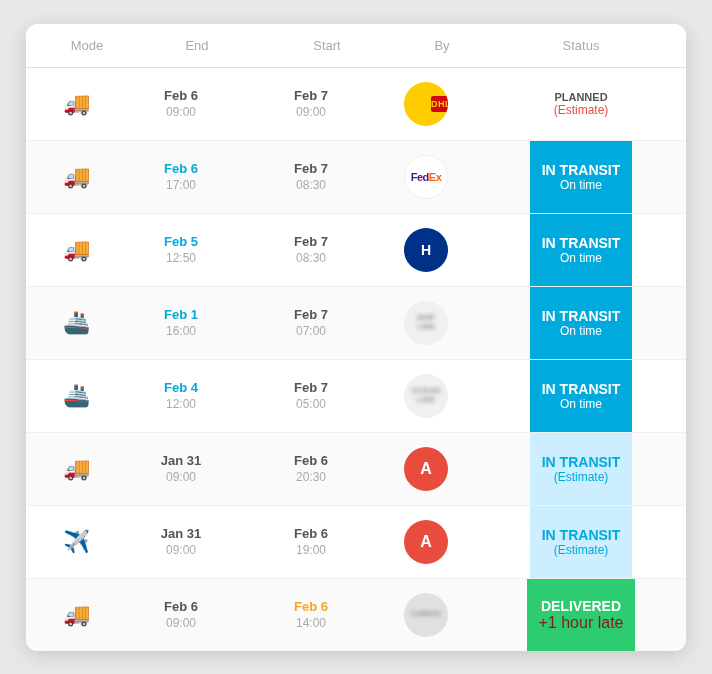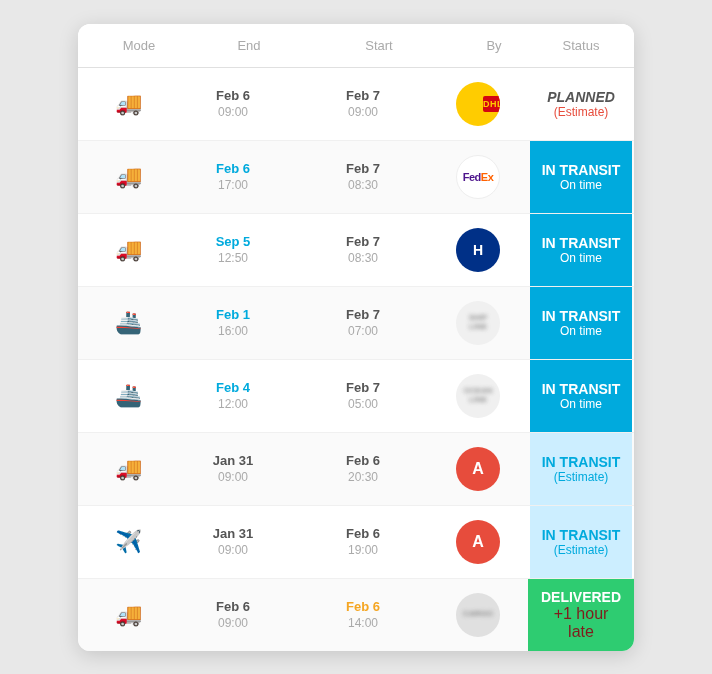--- a/index.html
+++ b/index.html
@@ -9,21 +9,21 @@
       justify-content: center;
       align-items: center;
       min-height: 100vh;
       font-family: -apple-system, BlinkMacSystemFont, 'Segoe UI', sans-serif;
     }
     .card {
       background: #fff;
       border-radius: 12px;
       box-shadow: 0 4px 20px rgba(0,0,0,0.15);
       overflow: hidden;
-      width: 556px;
+      width: 660px;
     }
     .table-header {
       display: grid;
       grid-template-columns: 90px 130px 130px 100px 1fr;
       background: #fff;
       padding: 14px 16px;
       border-bottom: 1px solid #e0e0e0;
     }
     .table-header span {
       text-align: center;
@@ -125,21 +125,21 @@
       flex-direction: column;
       align-items: center;
       justify-content: center;
       height: 100%;
       min-height: 72px;
       padding: 8px 12px;
     }
     .status-planned {
       background: #fff;
     }
-    .status-planned .status-main { color: #555; font-weight: 700; font-size: 14px; font-style: italic; }
+    .status-planned .status-main { color: #555; font-weight: 700; font-size: 11px; }
     .status-planned .status-sub { color: #e74c3c; font-size: 12px; font-weight: 500; }
 
     .status-transit-blue {
       background: #00aadd;
     }
     .status-transit-blue .status-main { color: #fff; font-weight: 700; font-size: 14px; }
     .status-transit-blue .status-sub { color: #fff; font-size: 12px; font-weight: 400; }
 
     .status-transit-light {
       background: #cceeff;
@@ -239,21 +239,21 @@
         <span class="status-sub">On time</span>
       </div>
     </div>
   </div>
 
   <div class="table-row">
     <div class="cell cell-mode">
       <span class="icon-truck">🚚</span>
     </div>
     <div class="cell">
-      <span class="date-main">Sep 5</span>
+      <span class="date-main">Feb 5</span>
       <span class="date-sub">12:50</span>
     </div>
     <div class="cell">
       <span class="date-main black">Feb 7</span>
       <span class="date-sub">08:30</span>
     </div>
     <div class="cell">
       <div class="avatar avatar-hapag">
         <span class="hapag-inner">H</span>
       </div>

